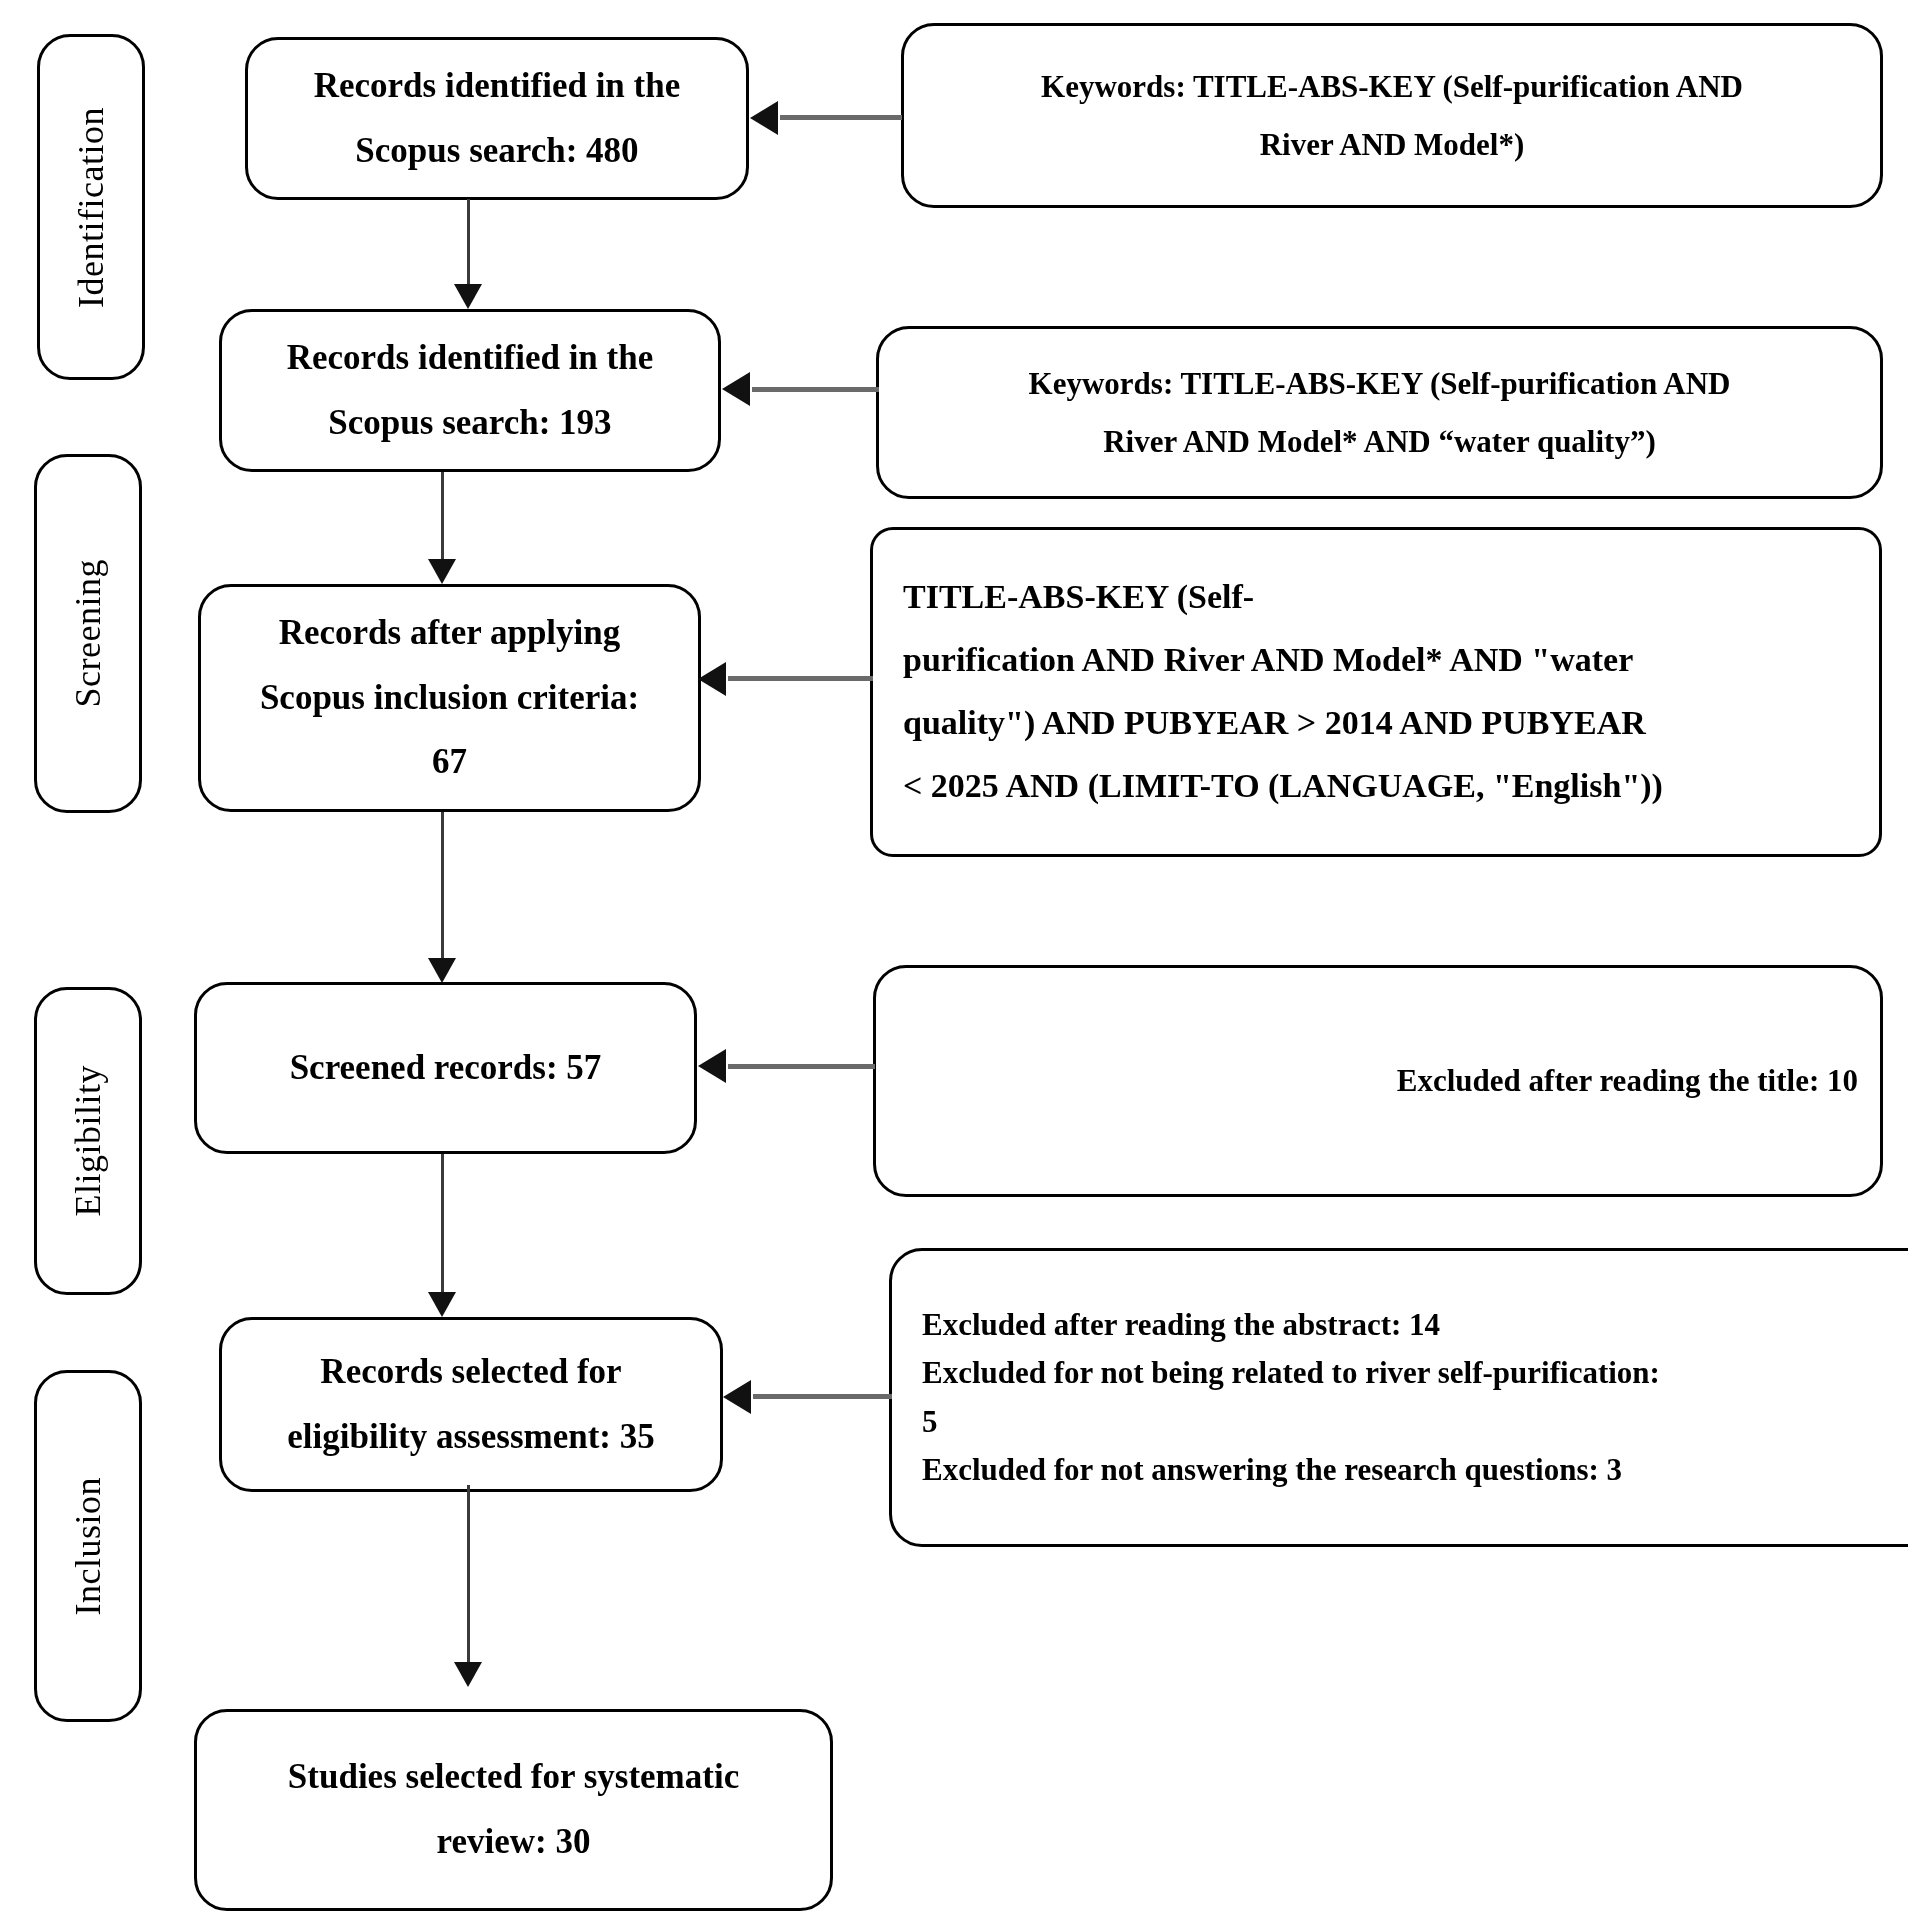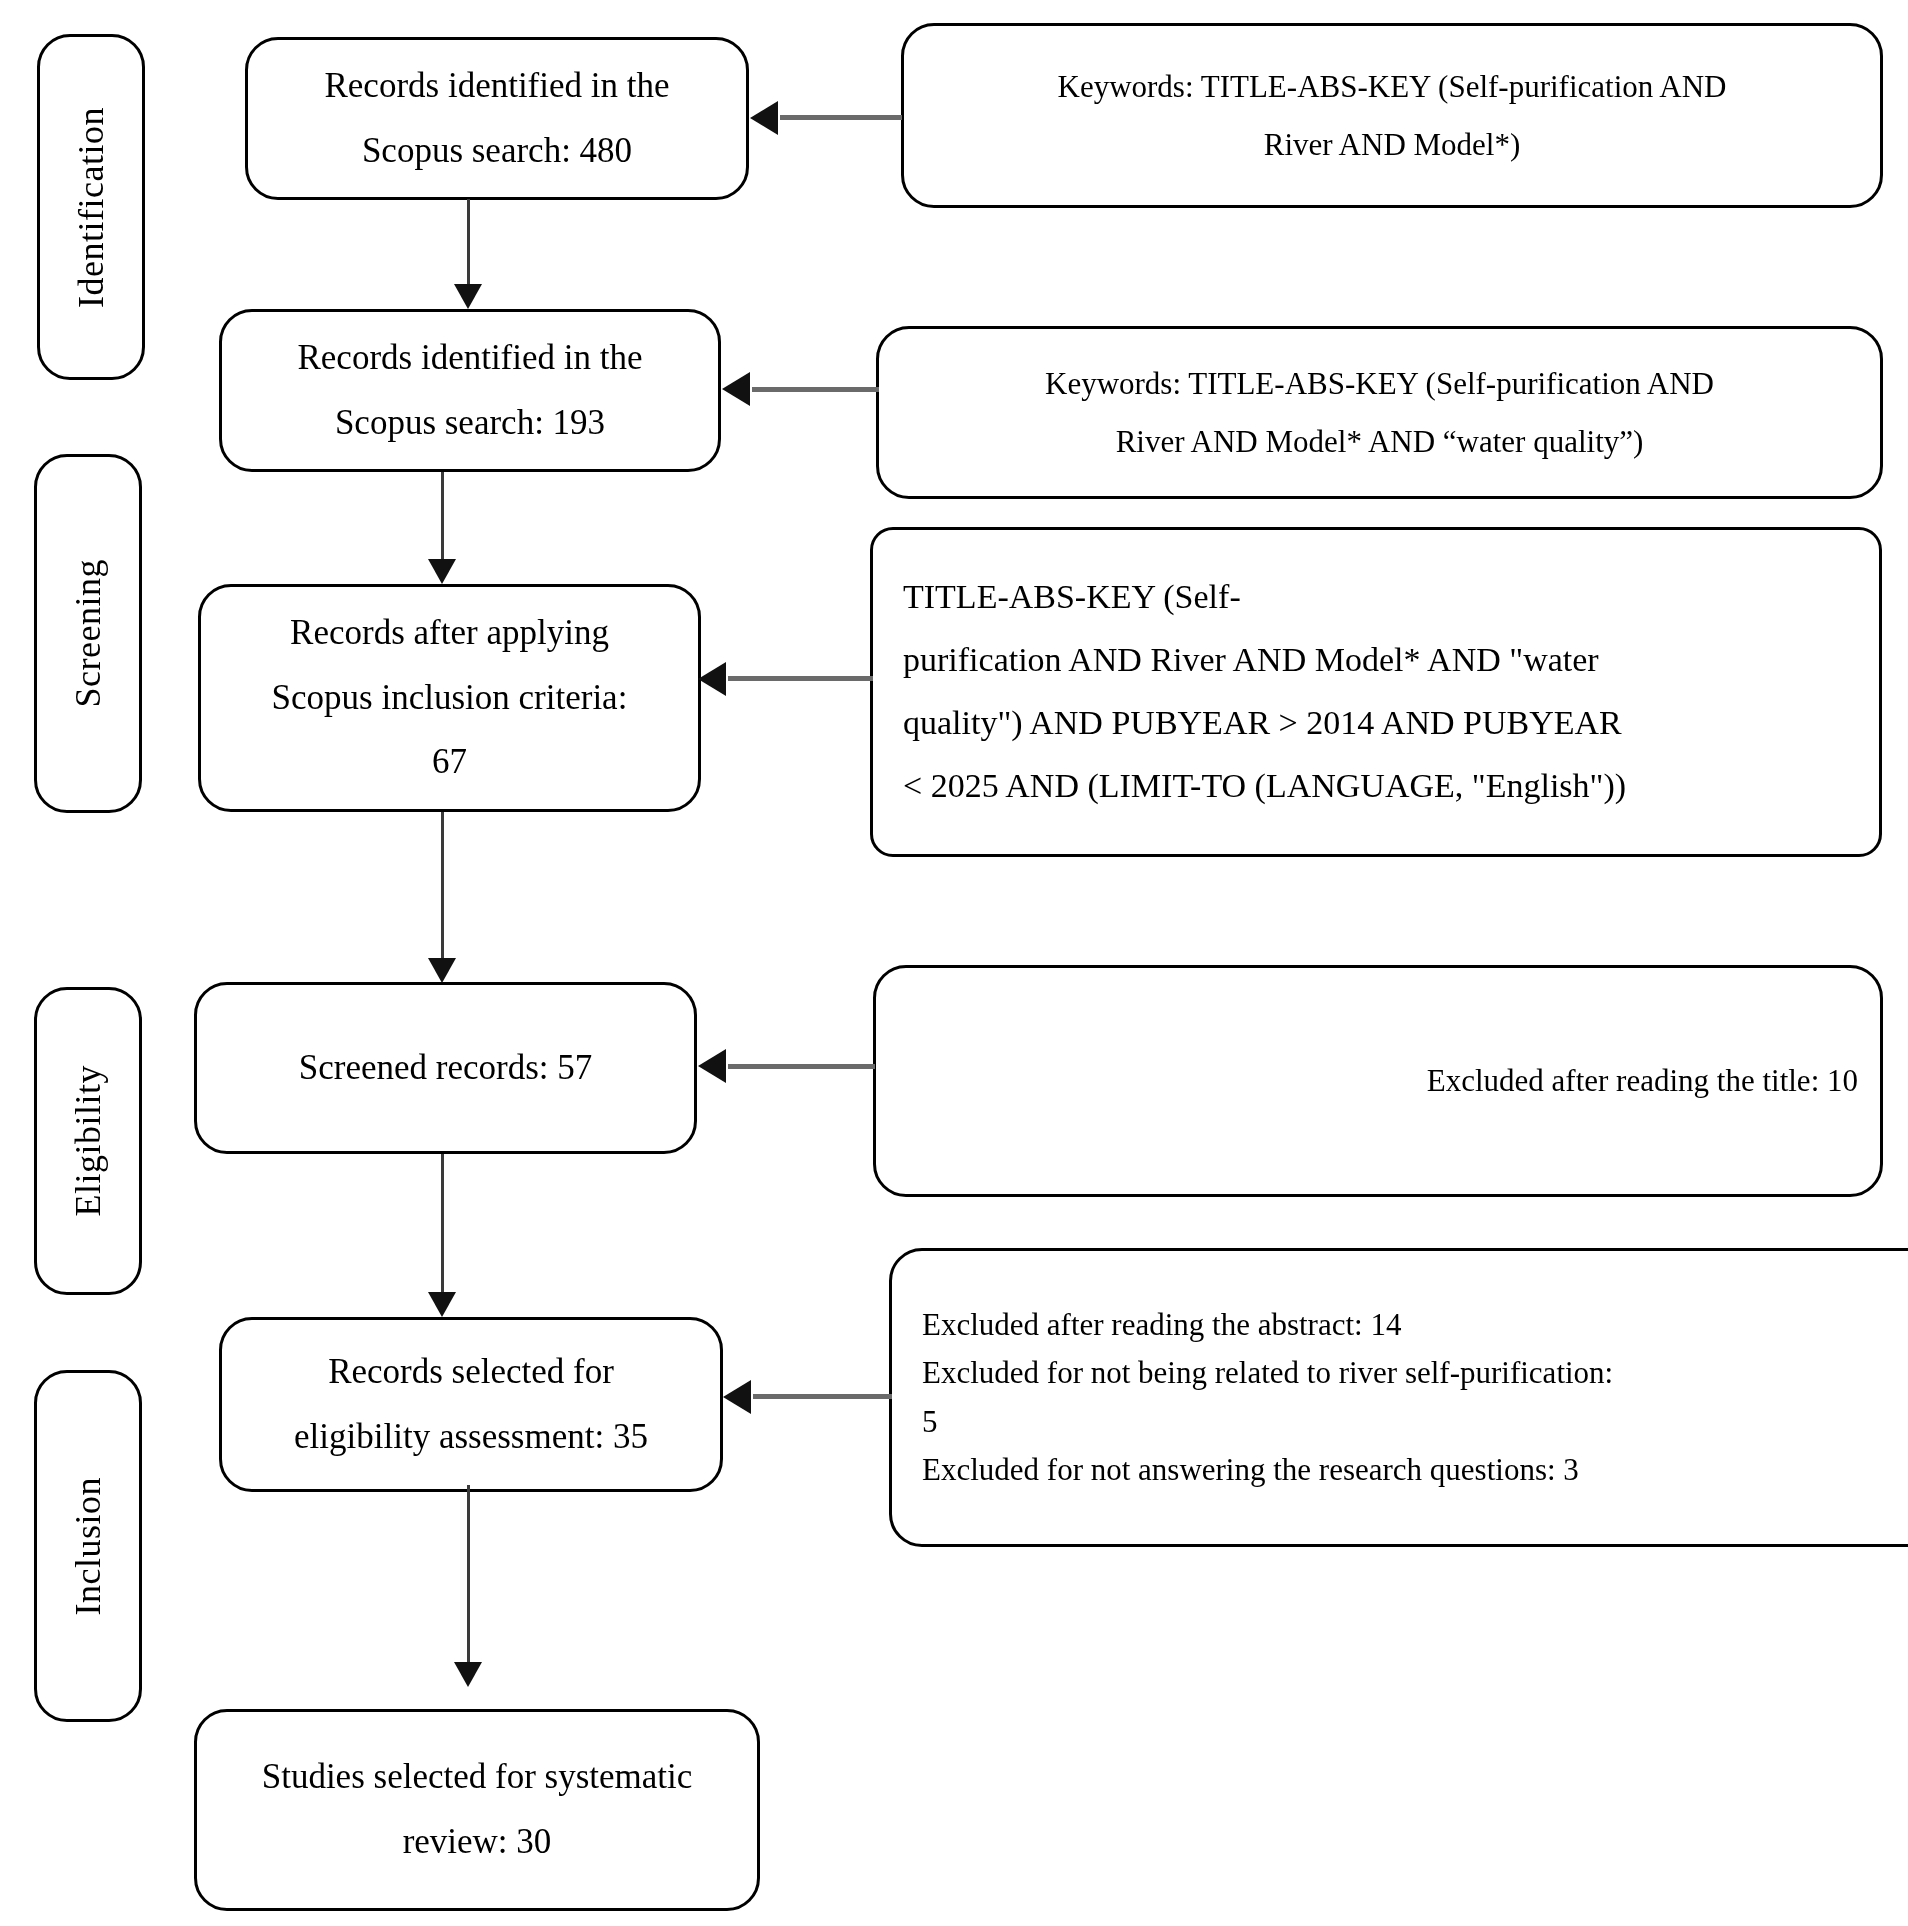--- a/index.html
+++ b/index.html
@@ -23,20 +23,21 @@
     background: #ffffff;
     border: 3.8px solid #000000;
     border-radius: 33px;
     display: flex;
     align-items: center;
     justify-content: center;
     color: #000000;
     line-height: 1.85;
     text-align: center;
     padding: 24px 22px;
+    font-weight: bold;
   }
 
   .node .txt {
     display: block;
     width: 100%;
     white-space: pre-line;
   }
 
   
   .stage {
@@ -131,21 +132,21 @@
 
   <div class="node fs-main" style="left:194px; top:982px; width:503px; height:172px;">
     <span class="txt">Screened records: 57</span>
   </div>
 
   <div class="node fs-main" style="left:219px; top:1317px; width:504px; height:175px;">
     <span class="txt">Records selected for
 eligibility assessment: 35</span>
   </div>
 
-  <div class="node fs-main" style="left:194px; top:1709px; width:566px; height:202px;justify-content:center;">
+  <div class="node fs-main" style="left:194px; top:1709px; width:639px; height:202px;justify-content:center;">
     <span class="txt">Studies selected for systematic
 review: 30</span>
   </div>
 
   <div class="node fs-side" style="left:901px; top:23px; width:982px; height:185px;">
     <span class="txt">Keywords: TITLE-ABS-KEY (Self-purification AND
 River AND Model*)</span>
   </div>
 
   <div class="node fs-side" style="left:876px; top:326px; width:1007px; height:173px;">

